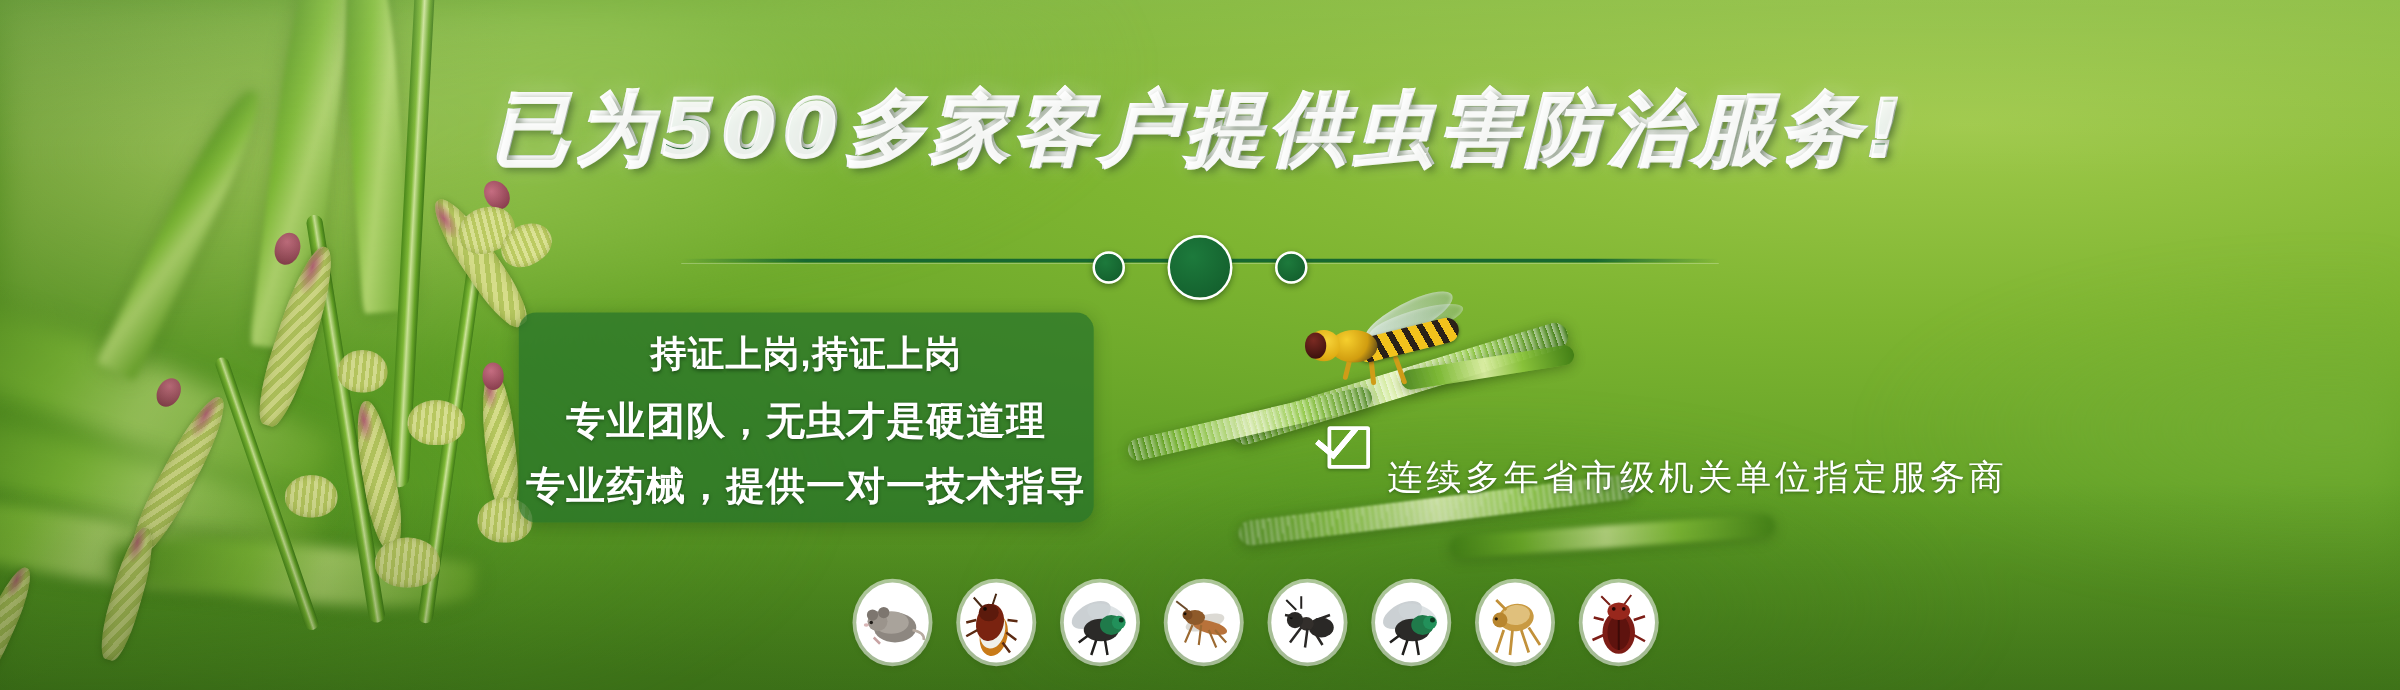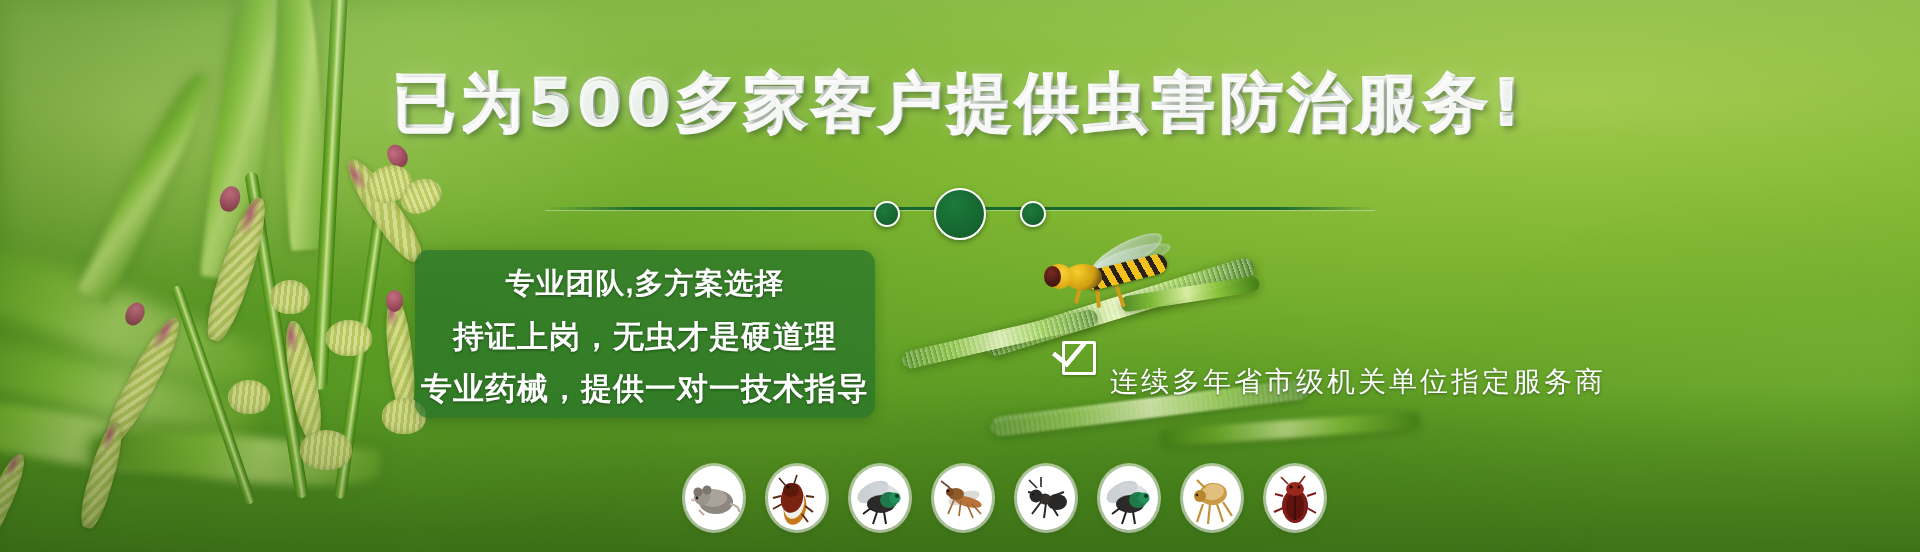--- a/index.html
+++ b/index.html
@@ -76,21 +76,21 @@
     font-size:62px;line-height:1;font-weight:700;letter-spacing:6px;white-space:nowrap;
     font-family:"DejaVu Sans","Liberation Sans",sans-serif;
     color:#1d6b33;
     -webkit-text-stroke:3px #ffffff;
     paint-order:stroke fill;
     text-shadow:
       0 2px 0 rgba(255,255,255,.9),
       3px 4px 7px rgba(20,50,10,.55),
       0 0 18px rgba(255,255,255,.35);}
   .headline span{background:linear-gradient(180deg,#f3fbe9 0%,#bfe0a0 16%,#2d8b3c 46%,#14532a 92%);
-    -webkit-background-clip:text;background-clip:text;color:transparent;}
+    -webkit-background-clip:text;background-clip:text;color:transparent;font-style:italic;}
 
   
   .divider{position:absolute;top:207px;left:50%;transform:translateX(-50%);
     width:830px;height:3px;background:linear-gradient(90deg,rgba(23,104,48,0) 0%,#176830 12%,#176830 88%,rgba(23,104,48,0) 100%);
     box-shadow:0 1px 0 rgba(255,255,255,.35);}
   .dots{position:absolute;top:189px;left:50%;transform:translateX(-50%);
     width:260px;height:50px;display:flex;align-items:center;justify-content:center;gap:34px;}
   .dot{border-radius:50%;background:radial-gradient(circle at 38% 32%,#1d7a3c 0%,#115a2a 100%);
     border:2px solid #ffffff;box-shadow:0 2px 5px rgba(10,40,8,.45);}
   .dot.s{width:22px;height:22px;}
@@ -196,22 +196,22 @@
   </div>
 
   <div class="divider"></div>
   <div class="dots">
     <span class="dot s"></span>
     <span class="dot l"></span>
     <span class="dot s"></span>
   </div>
 
   <div class="featbox">
-    <div class="line l1">专业团队,多方案选择</div>
-    <div class="line l2">持证上岗，无虫才是硬道理</div>
+    <div class="line l1">持证上岗,持证上岗</div>
+    <div class="line l2">专业团队，无虫才是硬道理</div>
     <div class="line l3">专业药械，提供一对一技术指导</div>
   </div>
 
   <div class="checks">
     <div class="chk-row">
       <span class="chk-box"></span>
       <span class="chk-text">连续多年省市级机关单位指定服务商</span>
     </div>
   </div>
 

